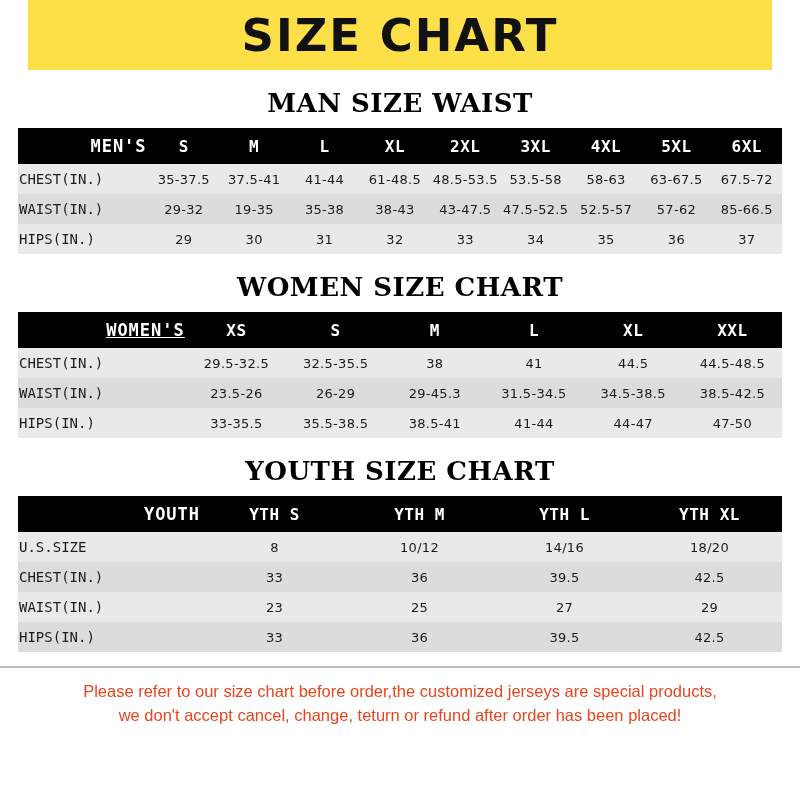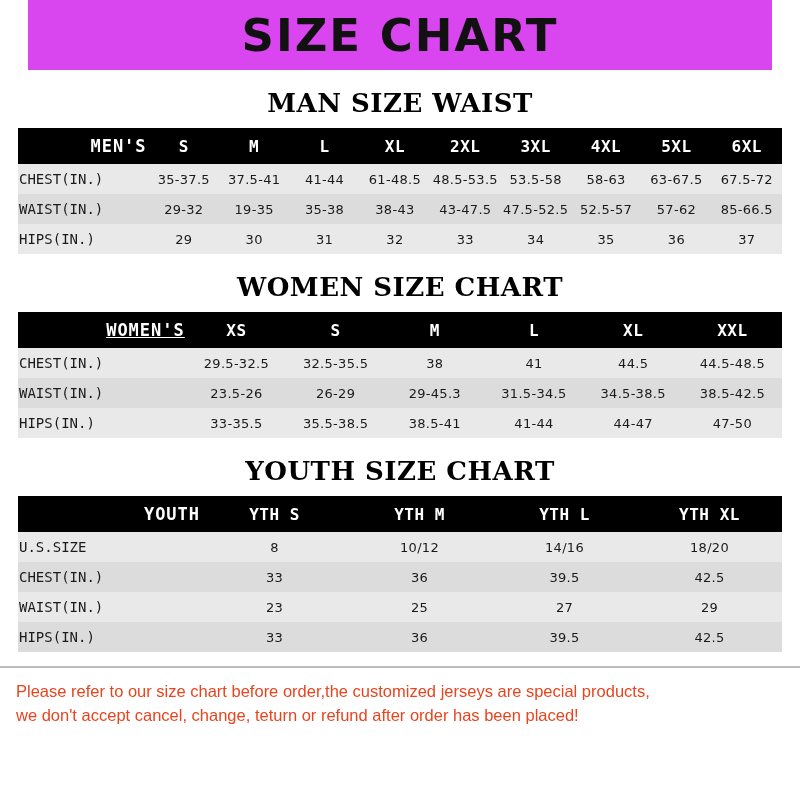--- a/index.html
+++ b/index.html
@@ -16,21 +16,21 @@
   .page {
     position: relative;
     width: 800px;
     height: 800px;
     background: #ffffff;
     box-sizing: border-box;
   }
   
   .banner {
     height: 70px;
-    background: #d946ef;
+    background: #fde047;
     display: flex;
     align-items: center;
     justify-content: center;
     position: relative;
   }
   .banner::before,
   .banner::after {
     content: "";
     position: absolute;
     top: 0;
@@ -111,21 +111,21 @@
 
   
   .note {
     margin-top: 14px;
     border-top: 2px solid #bdbdbd;
     padding: 12px 16px 0 16px;
     color: #e8451f;
     font-family: "Liberation Sans", sans-serif;
     font-size: 16.5px;
     line-height: 1.45;
-    text-align: left;
+    text-align: center;
   }
   .note div { white-space: nowrap; }
 </style>
 </head>
 <body>
 
 <div class="page">
 
   <div class="banner">
     <div class="banner-title">SIZE CHART</div>

